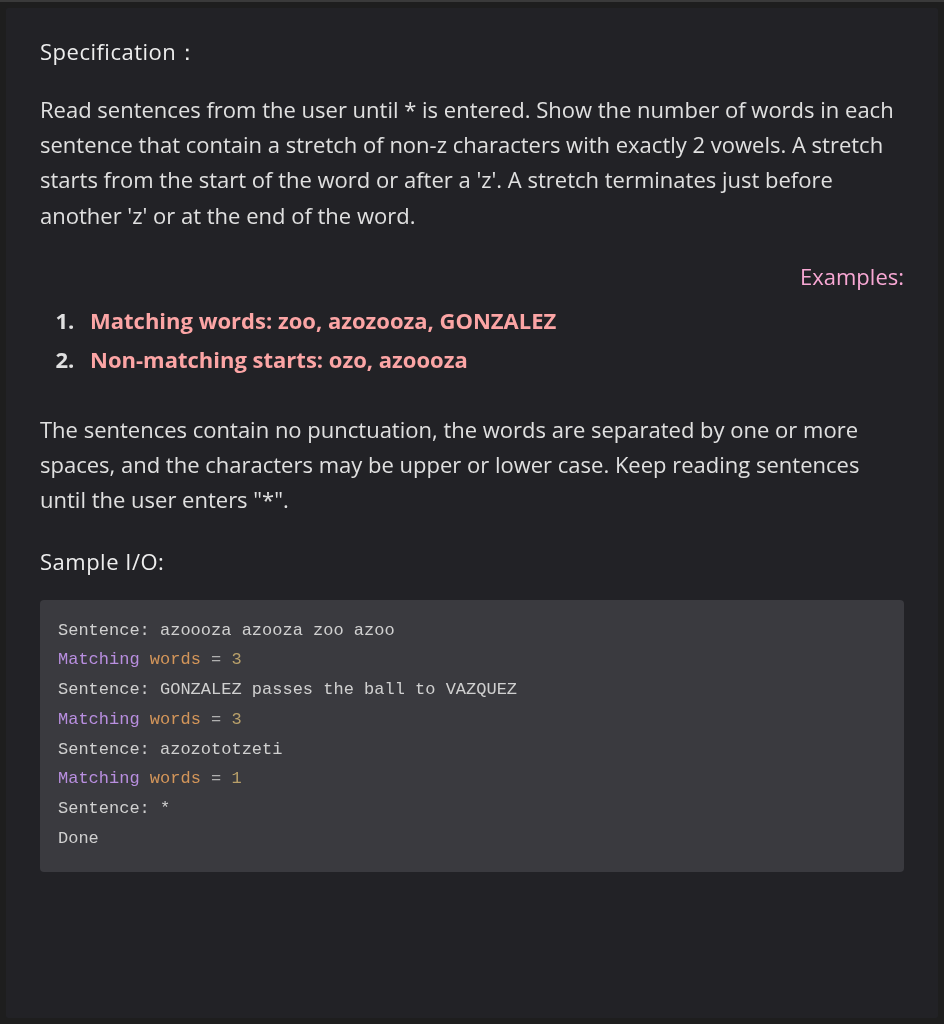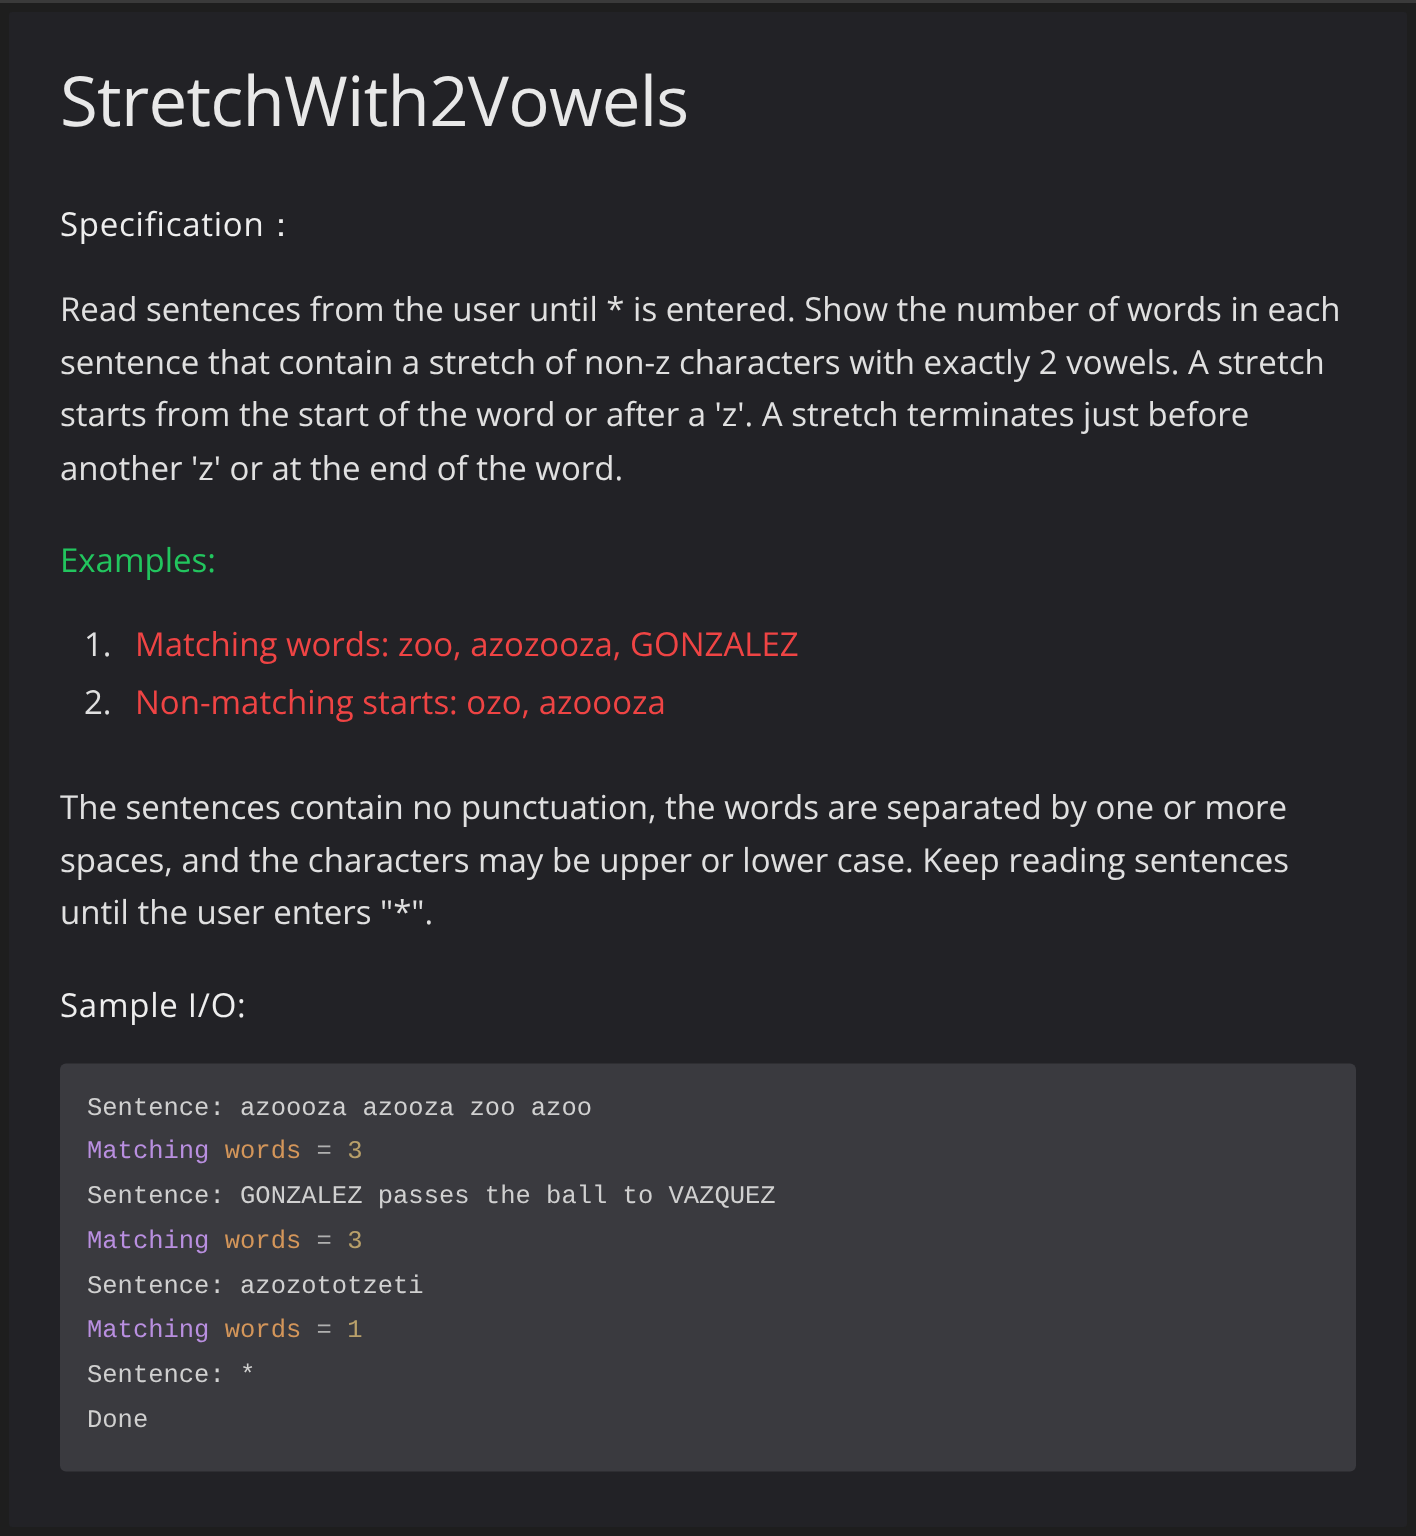--- a/index.html
+++ b/index.html
@@ -40,32 +40,34 @@
   }
   p.body-text {
     font-size: 22px;
     line-height: 1.6;
     color: #e0e0e0;
     margin-bottom: 28px;
     font-weight: 400;
   }
   p.examples-label {
     font-size: 22px;
-    color: #22c55e;
-    margin-bottom: 22px;
+    color: #f9a8d4;
+    margin-bottom: 10px;
+    text-align: right;
   }
   ol.examples-list {
     margin-left: 40px;
     margin-bottom: 32px;
   }
   ol.examples-list li {
     font-size: 22px;
     line-height: 1.8;
-    color: #ef4444;
+    color: #fca5a5;
     padding-left: 10px;
+    font-weight: bold;
   }
   ol.examples-list li::marker {
     color: #e0e0e0;
   }
   .code-block {
     background: #3a3a3f;
     border-radius: 4px;
     padding: 16px 22px 18px 18px;
     font-family: "Menlo", "Consolas", "Courier New", monospace;
     font-size: 17px;
@@ -85,21 +87,20 @@
   }
   .code-block .num {
     color: #b9a06a;
   }
 </style>
 </head>
 <body>
 
 <div class="content">
 
-  <h1 class="title">StretchWith2Vowels</h1>
 
   <div class="section-label">Specification：</div>
 
   <p class="body-text">Read sentences from the user until * is entered. Show the number of words in each sentence that contain a stretch of non-z characters with exactly 2 vowels. A stretch starts from the start of the word or after a 'z'. A stretch terminates just before another 'z' or at the end of the word.</p>
 
   <p class="examples-label">Examples:</p>
 
   <ol class="examples-list">
     <li>Matching words: zoo, azozooza, GONZALEZ</li>
     <li>Non-matching starts: ozo, azoooza</li>

